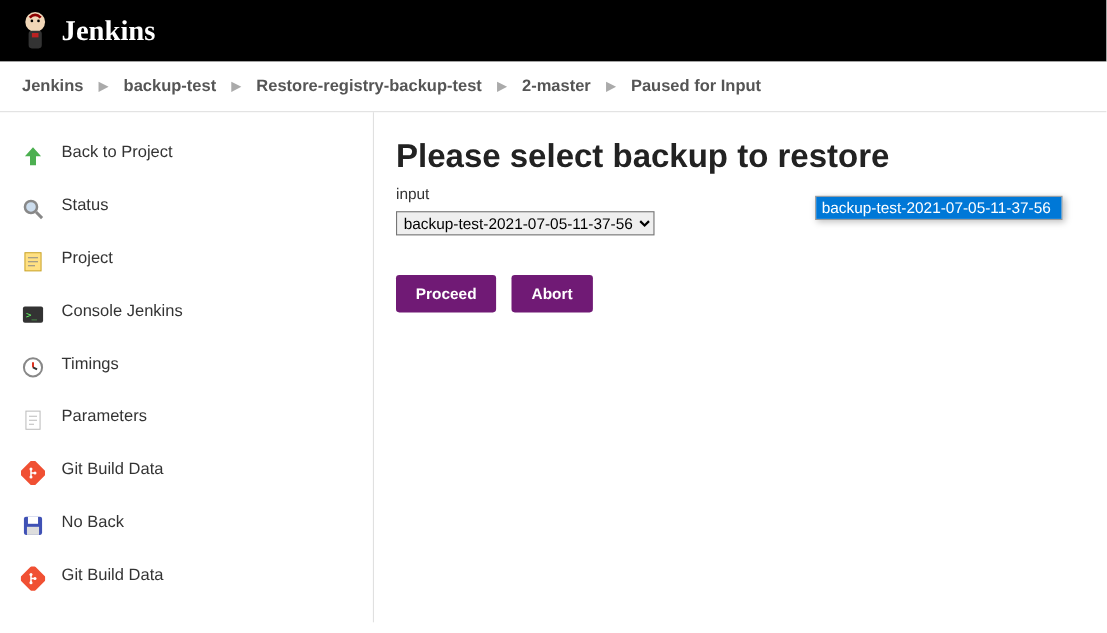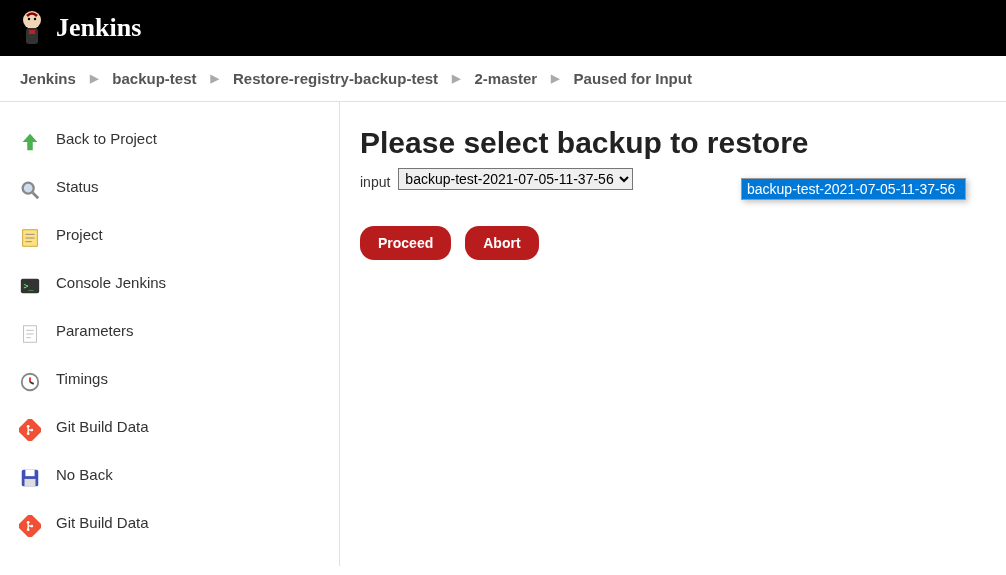--- a/index.html
+++ b/index.html
@@ -14,29 +14,29 @@
     .breadcrumb a { color: #555; text-decoration: none; cursor: pointer; }
     .breadcrumb .sep { color: #aaa; font-size: 11px; }
     
     .body-wrap { display: flex; }
     .sidebar { width: 340px; border-right: 1px solid #e0e0e0; padding: 16px 8px; }
     .side-item { display: flex; gap: 14px; padding: 12px 10px; cursor: pointer; font-size: 15px; color: #333; }
     .side-icon { width: 24px; height: 24px; display: flex; align-items: center; justify-content: center; flex-shrink: 0; }
     
     .main { flex: 1; padding: 24px 20px; position: relative; }
     .page-title { font-size: 30px; font-weight: bold; color: #222; margin-bottom: 8px; }
-    .input-row { display: flex; align-items: flex-end; gap: 8px; margin-bottom: 12px; font-size: 14px; }
+    .input-row { display: flex; align-items: flex-start; gap: 8px; margin-bottom: 12px; font-size: 14px; flex-direction: column; }
     .input-row label { color: #333; }
     select { font-size: 14px; padding: 1px 2px; border: 1px solid #767676; background: #efefef; }
     
     .dropdown-open { position: absolute; left: 401px; top: 76px; background: #fff; border: 1px solid #999; box-shadow: 2px 2px 6px rgba(0,0,0,0.25); z-index: 10; }
     .dropdown-option { background: #0078d7; color: #fff; padding: 2px 10px 2px 5px; font-size: 14px; white-space: nowrap; }
     
     .btn-row { display: flex; gap: 14px; margin-top: 36px; }
-    .btn { background: #b91c1c; color: #fff; border: none; padding: 9px 18px; font-size: 14px; font-weight: 600; cursor: pointer; border-radius: 14px; }
+    .btn { background: #701a75; color: #fff; border: none; padding: 9px 18px; font-size: 14px; font-weight: 600; cursor: pointer; border-radius: 3px; }
   </style>
 </head>
 <body>
 
 <div class="header">
   <div class="logo-wrap">
     <span class="logo-img">
       <svg viewBox="0 0 32 40" width="32" height="40">
         <circle cx="16" cy="12" r="9" fill="#f0d6b7"></circle>
         <rect x="10" y="20" width="12" height="16" rx="3" fill="#333"></rect>
@@ -103,38 +103,38 @@
             <text x="5" y="15" fill="#6f6" font-size="9" font-family="monospace">&gt;_</text>
           </svg>
       </span>
       <span>Console Jenkins</span>
     </div>
 
 
     <div class="side-item">
       <span class="side-icon">
         <svg viewBox="0 0 24 24" width="22" height="22">
+            <circle cx="12" cy="12" r="9" fill="#fff" stroke="#888" stroke-width="2"></circle>
+            <line x1="12" y1="12" x2="12" y2="7" stroke="#d32" stroke-width="2"></line>
+            <line x1="12" y1="12" x2="16" y2="14" stroke="#333" stroke-width="2"></line>
+          </svg>
+      </span>
+      <span>Timings</span>
+    </div>
+
+    <div class="side-item">
+      <span class="side-icon">
+        <svg viewBox="0 0 24 24" width="22" height="22">
             <rect x="5" y="3" width="14" height="18" fill="#fff" stroke="#bbb"></rect>
             <line x1="8" y1="8" x2="16" y2="8" stroke="#bbb"></line>
             <line x1="8" y1="12" x2="16" y2="12" stroke="#bbb"></line>
             <line x1="8" y1="16" x2="13" y2="16" stroke="#bbb"></line>
           </svg>
       </span>
       <span>Parameters</span>
-    </div>
-
-    <div class="side-item">
-      <span class="side-icon">
-        <svg viewBox="0 0 24 24" width="22" height="22">
-            <circle cx="12" cy="12" r="9" fill="#fff" stroke="#888" stroke-width="2"></circle>
-            <line x1="12" y1="12" x2="12" y2="7" stroke="#d32" stroke-width="2"></line>
-            <line x1="12" y1="12" x2="16" y2="14" stroke="#333" stroke-width="2"></line>
-          </svg>
-      </span>
-      <span>Timings</span>
     </div>
 
     <div class="side-item">
       <span class="side-icon">
         <svg viewBox="0 0 24 24" width="22" height="22">
             <rect x="2" y="2" width="20" height="20" rx="3" transform="rotate(45 12 12)" fill="#f05033"></rect>
             <circle cx="10" cy="8" r="1.5" fill="#fff"></circle>
             <circle cx="14" cy="12" r="1.5" fill="#fff"></circle>
             <circle cx="10" cy="16" r="1.5" fill="#fff"></circle>
             <line x1="10" y1="8" x2="10" y2="16" stroke="#fff" stroke-width="1.5"></line>

